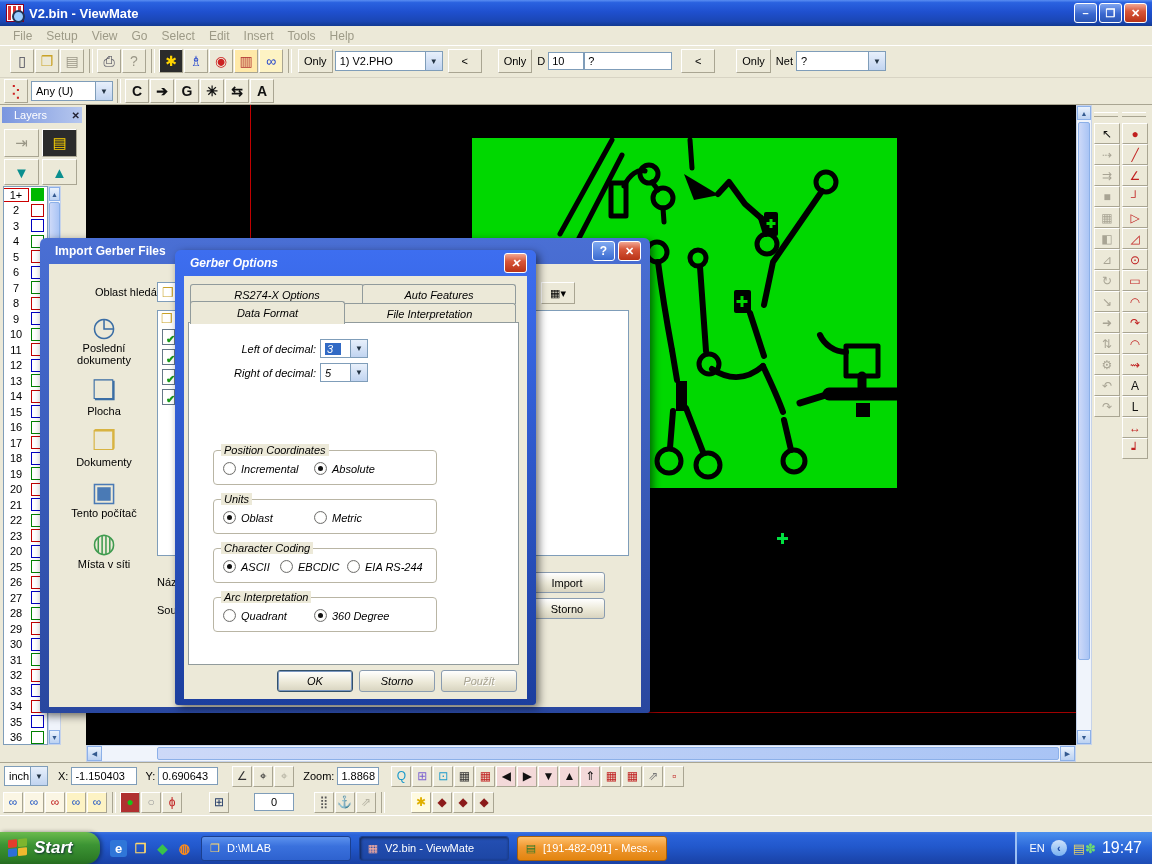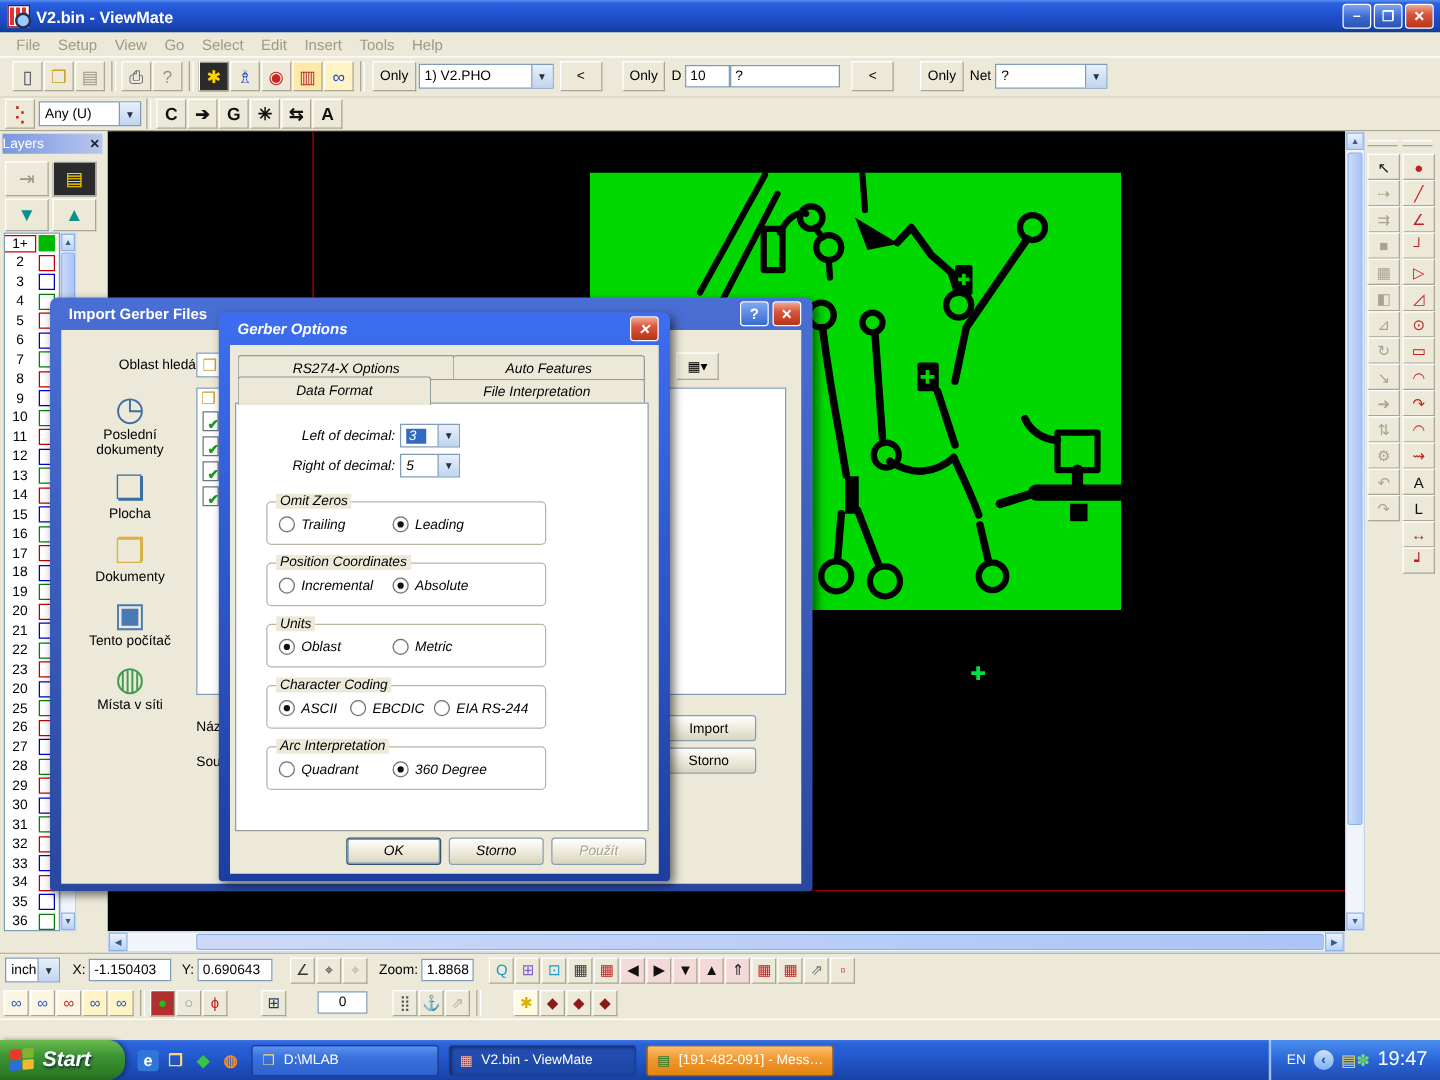--- a/index.html
+++ b/index.html
@@ -31,21 +31,21 @@
   .sunk{background:#fff;border:1px solid #7F9DB9;height:18px;display:inline-flex;align-items:center;padding:0 3px;box-sizing:border-box;font-size:11px;}
   .combo{background:#fff;border:1px solid #7F9DB9;height:20px;display:inline-flex;align-items:center;box-sizing:border-box;font-size:11px;position:relative;padding-left:4px;}
   .cmb-arw{margin-left:auto;width:16px;height:100%;background:linear-gradient(#e8f0fb,#c1d4f0);border-left:1px solid #7F9DB9;
            display:flex;align-items:center;justify-content:center;font-size:8px;color:#234;}
   .flatbtn{display:inline-flex;align-items:center;justify-content:center;height:22px;padding:0 5px;margin:0 2px;
            background:#ECE9D8;border:1px solid;border-color:#fff #a9a592 #a9a592 #fff;font-size:11px;}
   .lbl{margin:0 3px;font-size:11px;}
   
   #layers-panel{position:absolute;left:0;top:105px;width:86px;height:657px;background:#ECE9D8;z-index:5;}
   #layers-title{position:absolute;left:2px;top:2px;width:80px;height:16px;display:flex;align-items:center;color:#fff;font-size:11px;
-                background:linear-gradient(90deg,#7a96df,#b6c7ee);padding-left:0;box-sizing:border-box;}
+                background:linear-gradient(90deg,#7a96df,#b6c7ee);padding-left:12px;box-sizing:border-box;}
   #layers-close{margin-left:auto;margin-right:2px;color:#223;font-size:10px;font-weight:bold;}
   .lp-btn{position:absolute;width:33px;height:26px;background:#ECE9D8;border:1px solid;border-color:#fff #a9a592 #a9a592 #fff;
           display:flex;align-items:center;justify-content:center;font-size:15px;}
   #layer-list{position:absolute;left:3px;top:81px;width:45px;height:559px;background:#fff;border:1px solid #7F9DB9;box-sizing:border-box;overflow:hidden;}
   .lrow{height:15.5px;display:flex;align-items:center;font-size:11px;}
   .lnum{width:24px;text-align:center;}
   .lsw{width:11px;height:11px;border:1px solid #888;background:#fff;margin-left:3px;flex:none;}
   .lrow.sel .lnum{outline:1px solid #c00;}
   #layer-scroll{position:absolute;left:48px;top:81px;width:13px;height:559px;background:#f0f4fb;border:1px solid #c6d3ea;box-sizing:border-box;}
   .scr-btn{position:absolute;left:0;width:11px;height:14px;background:linear-gradient(#eaf2fd,#bcd2f2);border:1px solid #8cb0e8;box-sizing:border-box;
@@ -566,31 +566,20 @@
         <span class="combo abs" style="left:131px;top:16px;width:48px;height:19px;">
           <span style="background:#316AC5;color:#fff;padding:0 8px 0 2px;">3</span>
           <span class="cmb-arw">▼</span>
         </span>
         <span class="abs" style="left:12px;top:44px;width:115px;text-align:right;">Right of decimal:</span>
         <span class="combo abs" style="left:131px;top:40px;width:48px;height:19px;">
           <span>5</span>
           <span class="cmb-arw">▼</span>
         </span>
 
-        <div class="groupbox" style="left:24px;top:78px;width:222px;height:33px;">
-          <span class="legend">Omit Zeros</span>
-          <span class="ropt" style="left:9px;top:11px;">
-            <span class="radio"></span>
-            <span>Trailing</span>
-            </span>
-          <span class="ropt" style="left:100px;top:11px;">
-            <span class="radio on"></span>
-            <span>Leading</span>
-            </span>
-        </div>
 
         <div class="groupbox" style="left:24px;top:127px;width:222px;height:33px;">
           <span class="legend">Position Coordinates</span>
           <span class="ropt" style="left:9px;top:11px;">
             <span class="radio"></span>
             <span>Incremental</span>
             </span>
           <span class="ropt" style="left:100px;top:11px;">
             <span class="radio on"></span>
             <span>Absolute</span>

